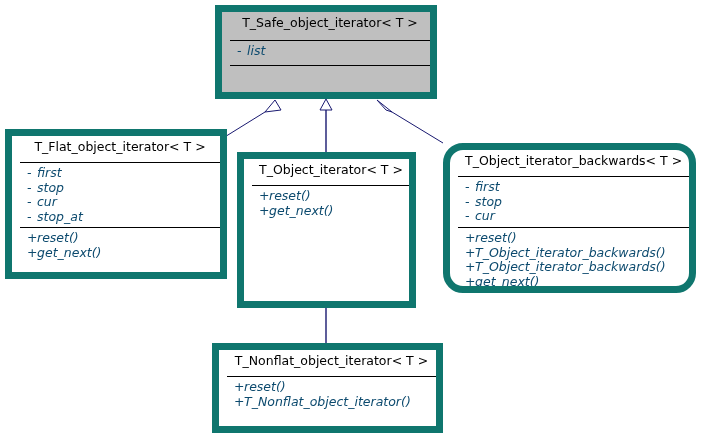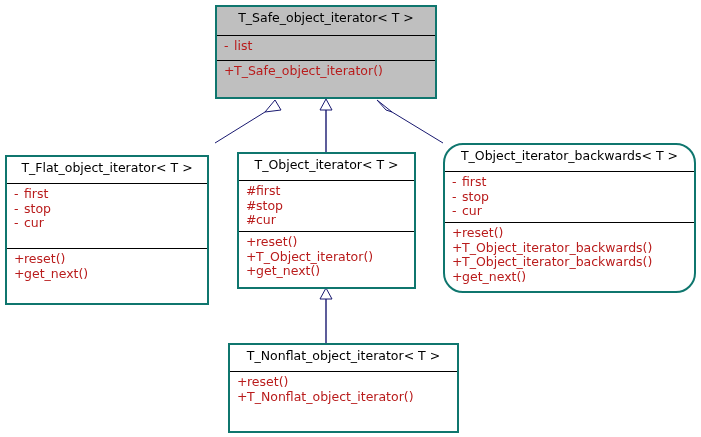--- a/index.html
+++ b/index.html
@@ -23,46 +23,48 @@
   svg.edges {
     position: absolute;
     left: 0; top: 0;
     width: 701px;
     height: 437px;
     pointer-events: none;
   }
   .uml-class {
     position: absolute;
     box-sizing: border-box;
-    border: 2px solid #0f766e;
+    border: 7px solid #0f766e;
     background: #ffffff;
     overflow: hidden;
+    padding-left: 8px;
   }
   .uml-class.highlight {
     background: #bfbfbf;
   }
   .compartment {
     box-sizing: border-box;
     padding: 3px 7px 4px 7px;
   }
   .compartment.divider {
     border-top: 1px solid #000000;
   }
   .class-name {
     font-size: 12.5px;
     color: #000000;
     line-height: 16px;
     white-space: nowrap;
     text-align: center;
   }
   .member {
     font-size: 12.5px;
-    color: #b91c1c;
+    color: #0c4a6e;
     line-height: 14.5px;
     white-space: nowrap;
+    font-style: italic;
   }
   .member .vis {
     display: inline-block;
     width: 10px;
   }
 </style>
 </head>
 <body>
 
 <div id="diagram">
@@ -93,72 +95,58 @@
   <div class="uml-class highlight" style="left:215px; top:5px; width:222px; height:94px;">
     <div class="compartment" style="height:28px;">
       <div class="class-name">T_Safe_object_iterator&lt; T &gt;</div>
     </div>
     <div class="compartment divider" style="height:25px;">
       <div class="member">
         <span class="vis">-</span><span>list</span>
       </div>
     </div>
     <div class="compartment divider">
-      <div class="member">
-        <span class="vis">+</span><span>T_Safe_object_iterator()</span>
-      </div>
     </div>
   </div>
 
-  <div class="uml-class" style="left:5px; top:155px; width:204px; height:150px;">
+  <div class="uml-class" style="left:5px; top:129px; width:222px; height:150px;">
     <div class="compartment" style="height:26px;">
       <div class="class-name">T_Flat_object_iterator&lt; T &gt;</div>
     </div>
     <div class="compartment divider" style="height:65px;">
       <div class="member">
         <span class="vis">-</span><span>first</span>
       </div>
       <div class="member">
         <span class="vis">-</span><span>stop</span>
       </div>
       <div class="member">
         <span class="vis">-</span><span>cur</span>
       </div>
+      <div class="member">
+        <span class="vis">-</span><span>stop_at</span>
+      </div>
     </div>
     <div class="compartment divider">
       <div class="member">
         <span class="vis">+</span><span>reset()</span>
       </div>
       <div class="member">
         <span class="vis">+</span><span>get_next()</span>
       </div>
     </div>
   </div>
 
-  <div class="uml-class" style="left:237px; top:152px; width:179px; height:137px;">
+  <div class="uml-class" style="left:237px; top:152px; width:179px; height:156px;">
     <div class="compartment" style="height:26px;">
       <div class="class-name">T_Object_iterator&lt; T &gt;</div>
-    </div>
-    <div class="compartment divider" style="height:51px;">
-      <div class="member">
-        <span class="vis">#</span><span>first</span>
-      </div>
-      <div class="member">
-        <span class="vis">#</span><span>stop</span>
-      </div>
-      <div class="member">
-        <span class="vis">#</span><span>cur</span>
-      </div>
     </div>
     <div class="compartment divider">
       <div class="member">
         <span class="vis">+</span><span>reset()</span>
-      </div>
-      <div class="member">
-        <span class="vis">+</span><span>T_Object_iterator()</span>
       </div>
       <div class="member">
         <span class="vis">+</span><span>get_next()</span>
       </div>
     </div>
   </div>
 
   <div class="uml-class" style="left:443px; top:143px; width:253px; height:150px;border-radius:20px;">
     <div class="compartment" style="height:26px;">
       <div class="class-name">T_Object_iterator_backwards&lt; T &gt;</div>
@@ -183,21 +171,21 @@
       </div>
       <div class="member">
         <span class="vis">+</span><span>T_Object_iterator_backwards()</span>
       </div>
       <div class="member">
         <span class="vis">+</span><span>get_next()</span>
       </div>
     </div>
   </div>
 
-  <div class="uml-class" style="left:228px; top:343px; width:231px; height:90px;">
+  <div class="uml-class" style="left:212px; top:343px; width:231px; height:90px;">
     <div class="compartment" style="height:26px;">
       <div class="class-name">T_Nonflat_object_iterator&lt; T &gt;</div>
     </div>
     <div class="compartment divider">
       <div class="member">
         <span class="vis">+</span><span>reset()</span>
       </div>
       <div class="member">
         <span class="vis">+</span><span>T_Nonflat_object_iterator()</span>
       </div>

